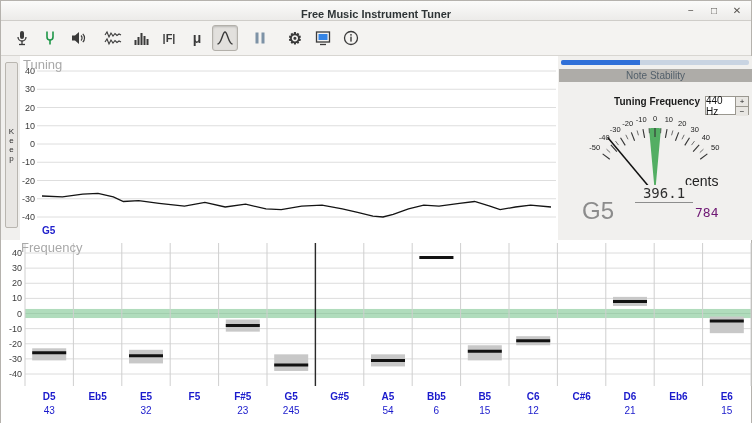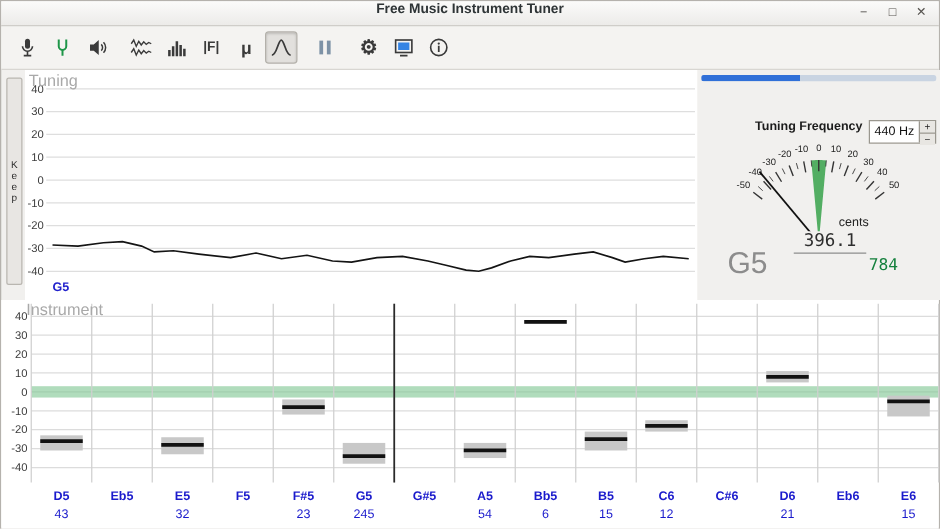--- a/index.html
+++ b/index.html
@@ -1,19 +1,19 @@
 <!DOCTYPE html>
 <html><head>
 <meta charset="utf-8">
 <style>
   *{margin:0;padding:0;box-sizing:border-box;}
   html,body{width:752px;height:423px;overflow:hidden;}
   body{font-family:"Liberation Sans",sans-serif;background:#e8e6e3;}
   .window{position:relative;width:752px;height:423px;background:#f1f0ee;border:1px solid #b5b2ad;}
-  .titlebar{height:20px;background:linear-gradient(#fbfbfa,#ecebe9);border-bottom:1px solid #cfcdc9;position:relative;display:flex;align-items:flex-start;justify-content:center;}
+  .titlebar{height:20px;background:linear-gradient(#fbfbfa,#ecebe9);border-bottom:1px solid #cfcdc9;position:relative;display:flex;align-items:flex-end;justify-content:center;}
   .titlebar .title{font-size:11px;font-weight:bold;color:#2e3436;}
   .win-controls{position:absolute;right:8px;top:0;height:20px;display:flex;align-items:center;gap:11px;}
   .win-btn{font-size:10px;color:#55524e;width:12px;text-align:center;line-height:12px;}
   .toolbar{height:35px;background:#f4f3f1;border-bottom:1px solid #d8d6d2;display:flex;align-items:center;padding-left:8px;}
   .tbtn{width:26px;height:26px;display:flex;align-items:center;justify-content:center;border:1px solid transparent;border-radius:3px;margin-right:2px;font-size:12px;color:#3a3a3a;background:transparent;}
   .tbtn.pressed{background:#e2e0dd;border-color:#b3b0aa;box-shadow:inset 0 1px 2px rgba(0,0,0,.18);}
   .tbtn .txt-icon{font-size:11px;font-weight:bold;color:#3a3a3a;}
   .tbtn .mu{font-size:14px;}
   .tbtn .gear{font-size:16px;}
   .tspacer{width:7px;}
@@ -21,30 +21,30 @@
   .keep{position:absolute;left:4px;top:6px;width:13px;height:166px;background:#e8e6e3;border:1px solid #b9b6b0;border-radius:2px;display:flex;align-items:center;justify-content:center;writing-mode:vertical-lr;text-orientation:upright;font-size:8px;color:#2e2e2e;}
   .error-chart{position:absolute;left:19px;top:0;width:538px;height:184px;background:#ffffff;}
   .chart-title{position:absolute;left:3px;top:1px;font-size:13px;color:#a9a9a9;}
   .g5-label{position:absolute;left:22px;bottom:4px;font-size:10px;font-weight:bold;color:#2121cc;}
   .panel{position:absolute;left:557px;top:0;width:195px;height:184px;background:#f1f0ee;}
   .progress{position:absolute;left:3px;top:4px;width:188px;height:5px;background:#c9d4e2;border-radius:2px;overflow:hidden;}
   .progress .fill{height:100%;background:#3070d8;}
   .panel-header{position:absolute;left:1px;top:13px;width:193px;height:13px;background:#aeaca8;display:flex;align-items:center;justify-content:center;font-size:10px;color:#525f6a;}
   .freq-row{position:absolute;left:0;top:40px;width:195px;display:flex;align-items:flex-start;justify-content:flex-end;gap:5px;padding-right:4px;}
   .freq-label{font-size:10px;font-weight:bold;color:#1c1c1c;}
-  .spinbox{width:54px;height:19px;background:#fff;border:1px solid #9a978f;display:flex;}
+  .spinbox{width:44px;height:19px;background:#fff;border:1px solid #9a978f;display:flex;}
   .spin-value{flex:1;font-size:10px;display:flex;align-items:center;justify-content:center;color:#111;}
   .spin-btns{width:13px;border-left:1px solid #9a978f;display:flex;flex-direction:column;}
   .spin-btn{flex:1;font-size:8px;display:flex;align-items:center;justify-content:center;color:#222;background:#e8e6e2;}
   .spin-btn + .spin-btn{border-top:1px solid #9a978f;}
   .gauge-svg{position:absolute;left:8px;top:50px;}
-  .cents-label{position:absolute;left:113px;top:117px;font-size:10px;color:#222;}
+  .cents-label{position:absolute;left:127px;top:117px;font-size:14px;color:#222;}
   .freq-display{position:absolute;left:77px;top:129px;width:58px;height:18px;background:#f1f0ee;border-bottom:1px solid #8d8d8d;font-family:"DejaVu Sans Mono",monospace;font-size:14px;color:#2e2e2e;text-align:center;}
   .note-display{position:absolute;left:24px;top:141px;font-size:24px;color:#8c8c8c;}
-  .target-display{position:absolute;left:137px;top:149px;font-family:"DejaVu Sans Mono",monospace;font-size:13px;color:#15803d;}
+  .target-display{position:absolute;left:137px;top:149px;font-family:"DejaVu Sans Mono",monospace;font-size:13px;color:#701a75;}
   .statsrow{position:relative;height:184px;background:#ffffff;}
   .stats-title{position:absolute;left:20px;top:0;font-size:13px;color:#a9a9a9;}
   svg{display:block;font-family:"Liberation Sans",sans-serif;}
 </style>
 </head>
 <body>
 
 <div class="window">
 
   <div class="titlebar">
@@ -159,20 +159,21 @@
             <polyline points="22.0,140.0 42.4,140.9 62.7,138.2 78.0,137.3 93.3,140.9 103.4,145.5 118.7,144.6 139.1,147.3 164.5,150.1 184.9,146.4 205.2,151.0 225.6,148.2 246.0,152.8 261.2,153.7 281.6,150.1 302.0,149.1 322.3,152.8 337.6,156.4 352.9,160.1 363.0,161.0 373.2,158.3 388.5,152.8 403.8,149.1 419.0,150.1 439.4,147.3 454.6,145.5 469.9,150.1 480.1,153.7 495.4,151.0 510.6,149.1 531.0,151.0" fill="none" stroke="#141414" stroke-width="1.3"></polyline>
           </svg>
         <div class="chart-title">Tuning</div>
         <div class="g5-label">G5</div>
       </div>
 
       <div class="panel">
         <div class="progress">
             <div class="fill" id="prog-fill" style="width: 42%;"></div>
           </div>
+        <div class="panel-header">Note Stability</div>
         <div class="freq-row">
           <span class="freq-label">Tuning Frequency</span>
           <div class="spinbox">
             <div class="spin-value">440 Hz</div>
             <div class="spin-btns">
               <div class="spin-btn">+</div>
               <div class="spin-btn">−</div>
             </div>
           </div>
         </div>
@@ -296,17 +297,17 @@
           <rect x="612" y="56.8625" width="34" height="9.075000000000003" fill="#c8c8c8"></rect>
           <line x1="612" y1="61.4" x2="646" y2="61.4" stroke="#121212" stroke-width="3"></line>
           <text x="629" y="160" text-anchor="middle" font-size="10" font-weight="bold" fill="#1a1acc">D6</text>
           <text x="629" y="174" text-anchor="middle" font-size="10" fill="#1a1acc">21</text>
           <text x="677.4" y="160" text-anchor="middle" font-size="10" font-weight="bold" fill="#1a1acc">Eb6</text>
           <rect x="708.8" y="76.525" width="34" height="16.63749999999999" fill="#c8c8c8"></rect>
           <line x1="708.8" y1="81.0625" x2="742.8" y2="81.0625" stroke="#121212" stroke-width="3"></line>
           <text x="725.8" y="160" text-anchor="middle" font-size="10" font-weight="bold" fill="#1a1acc">E6</text>
           <text x="725.8" y="174" text-anchor="middle" font-size="10" fill="#1a1acc">15</text>
         </svg>
-      <div class="stats-title">Instrument</div>
+      <div class="stats-title">Frequency</div>
     </div>
 
   </div>
 </div>
 
 </body></html>

